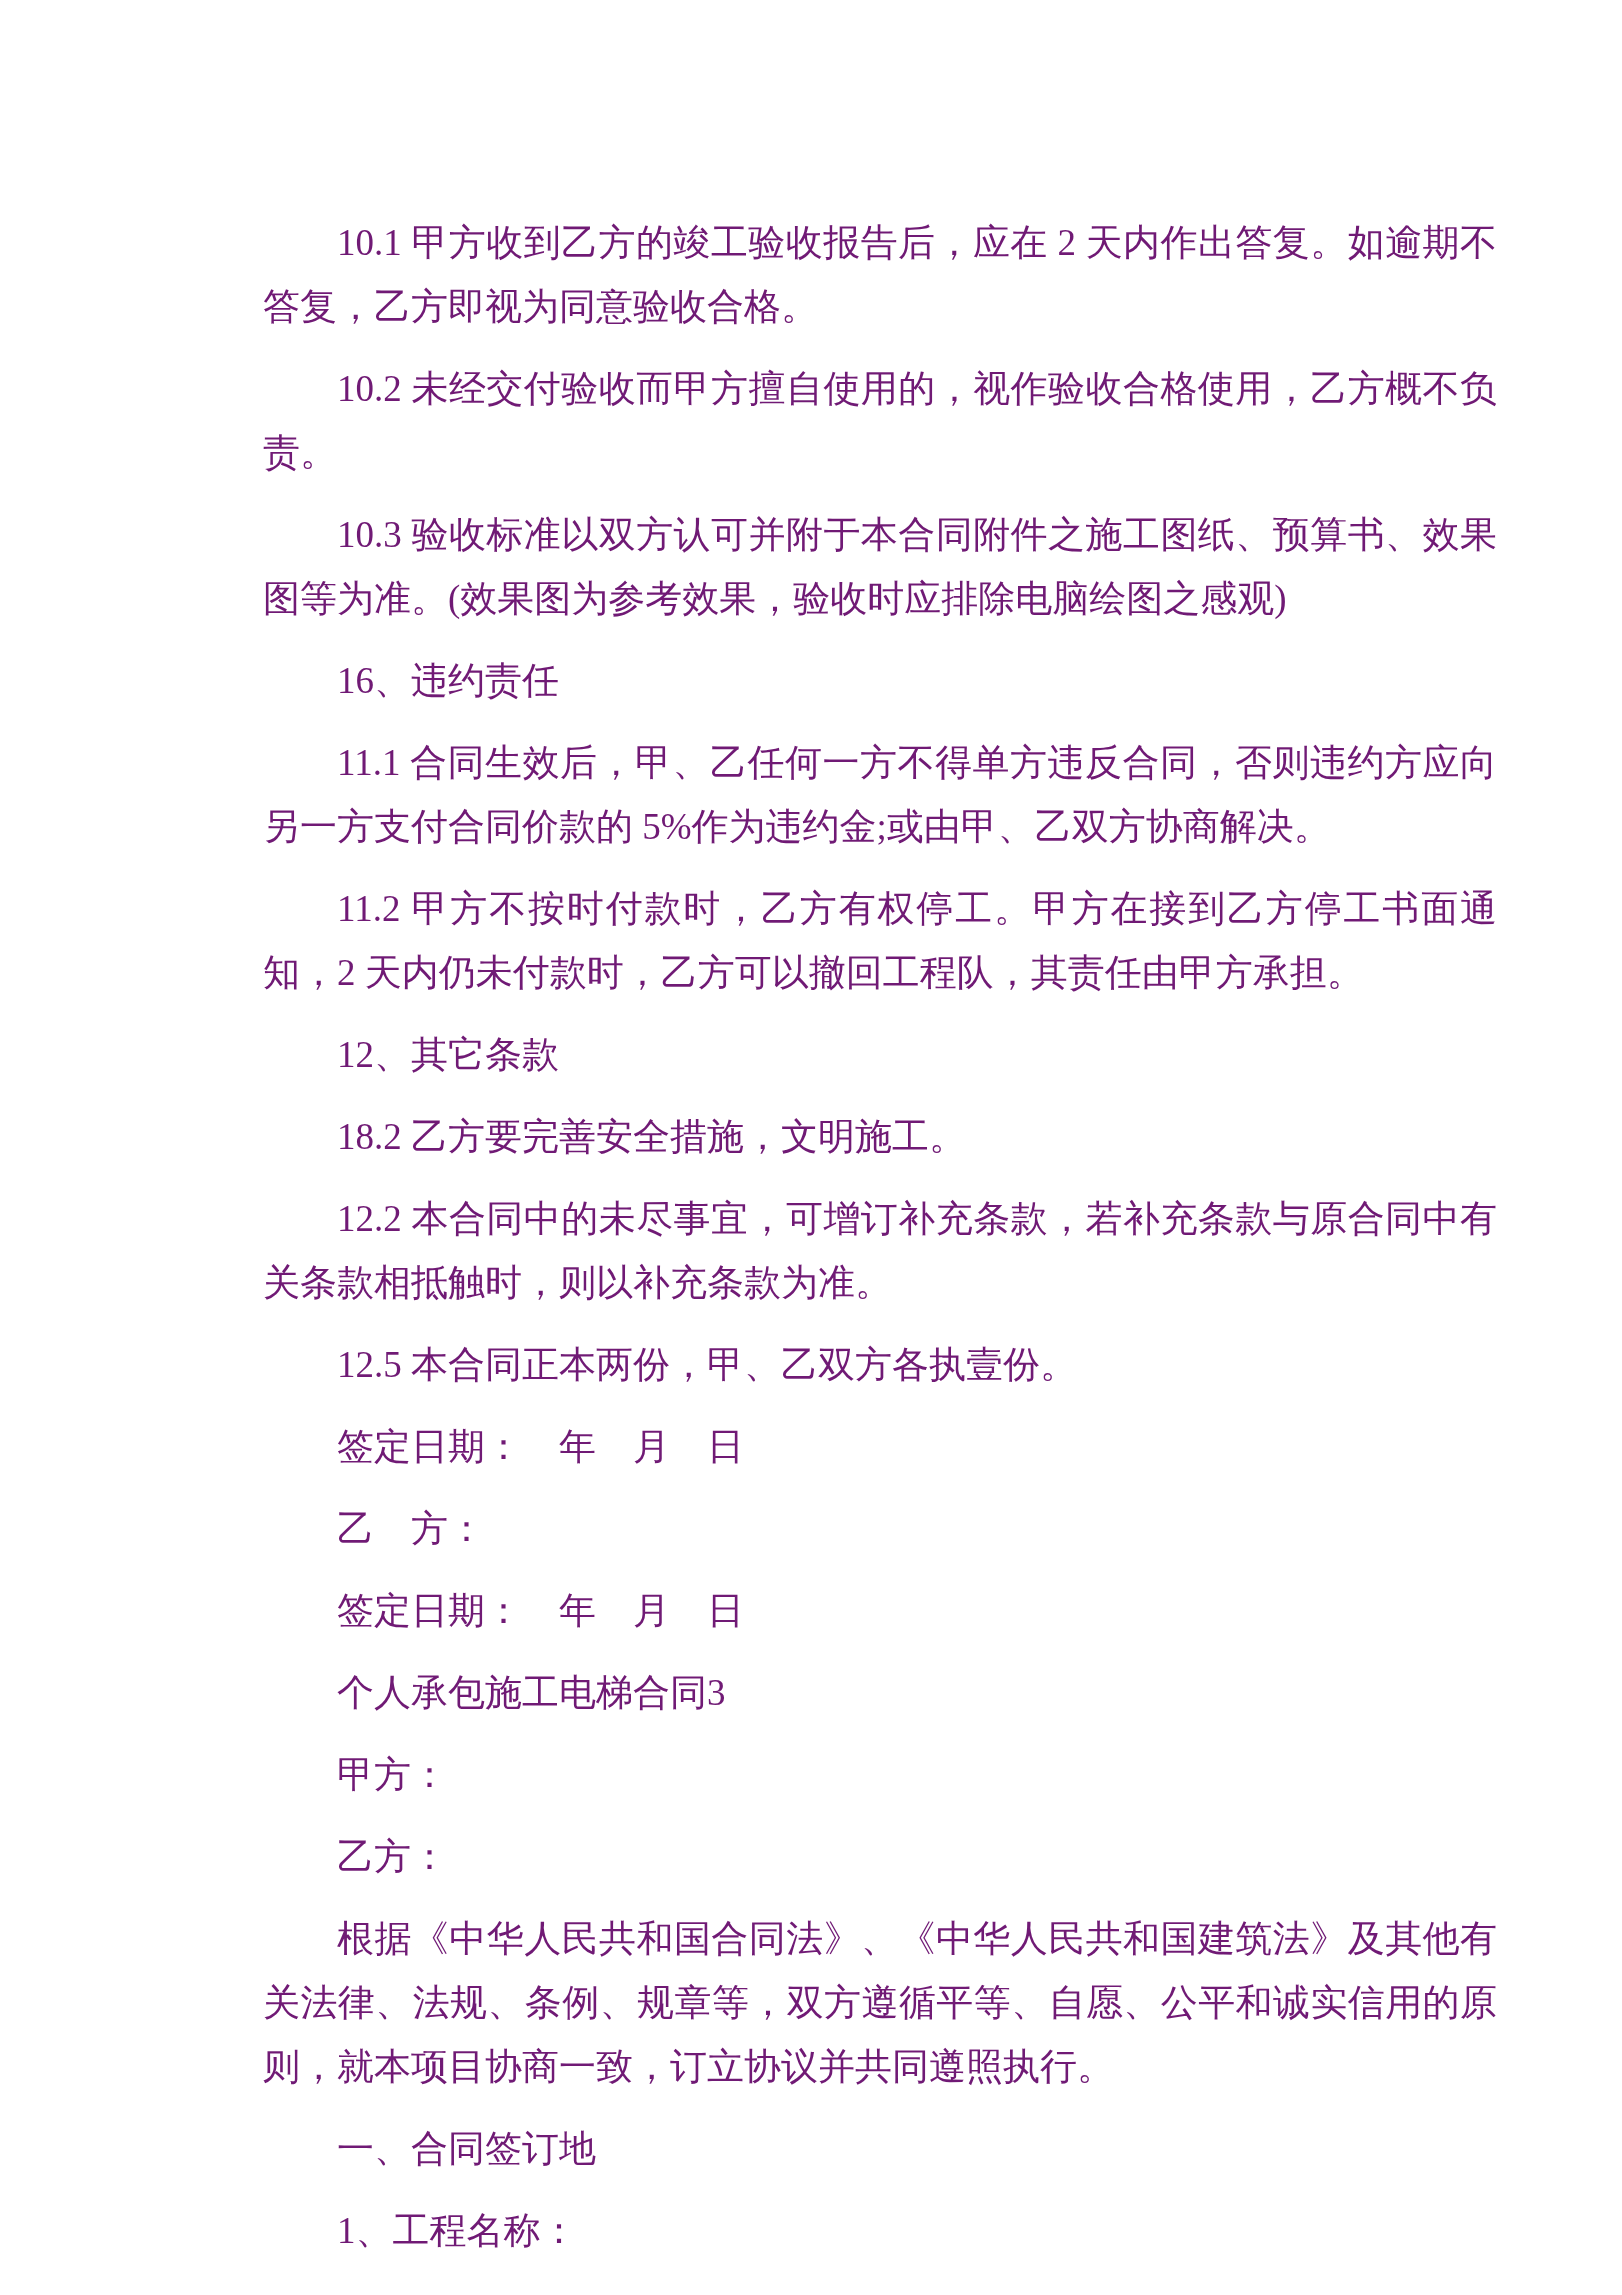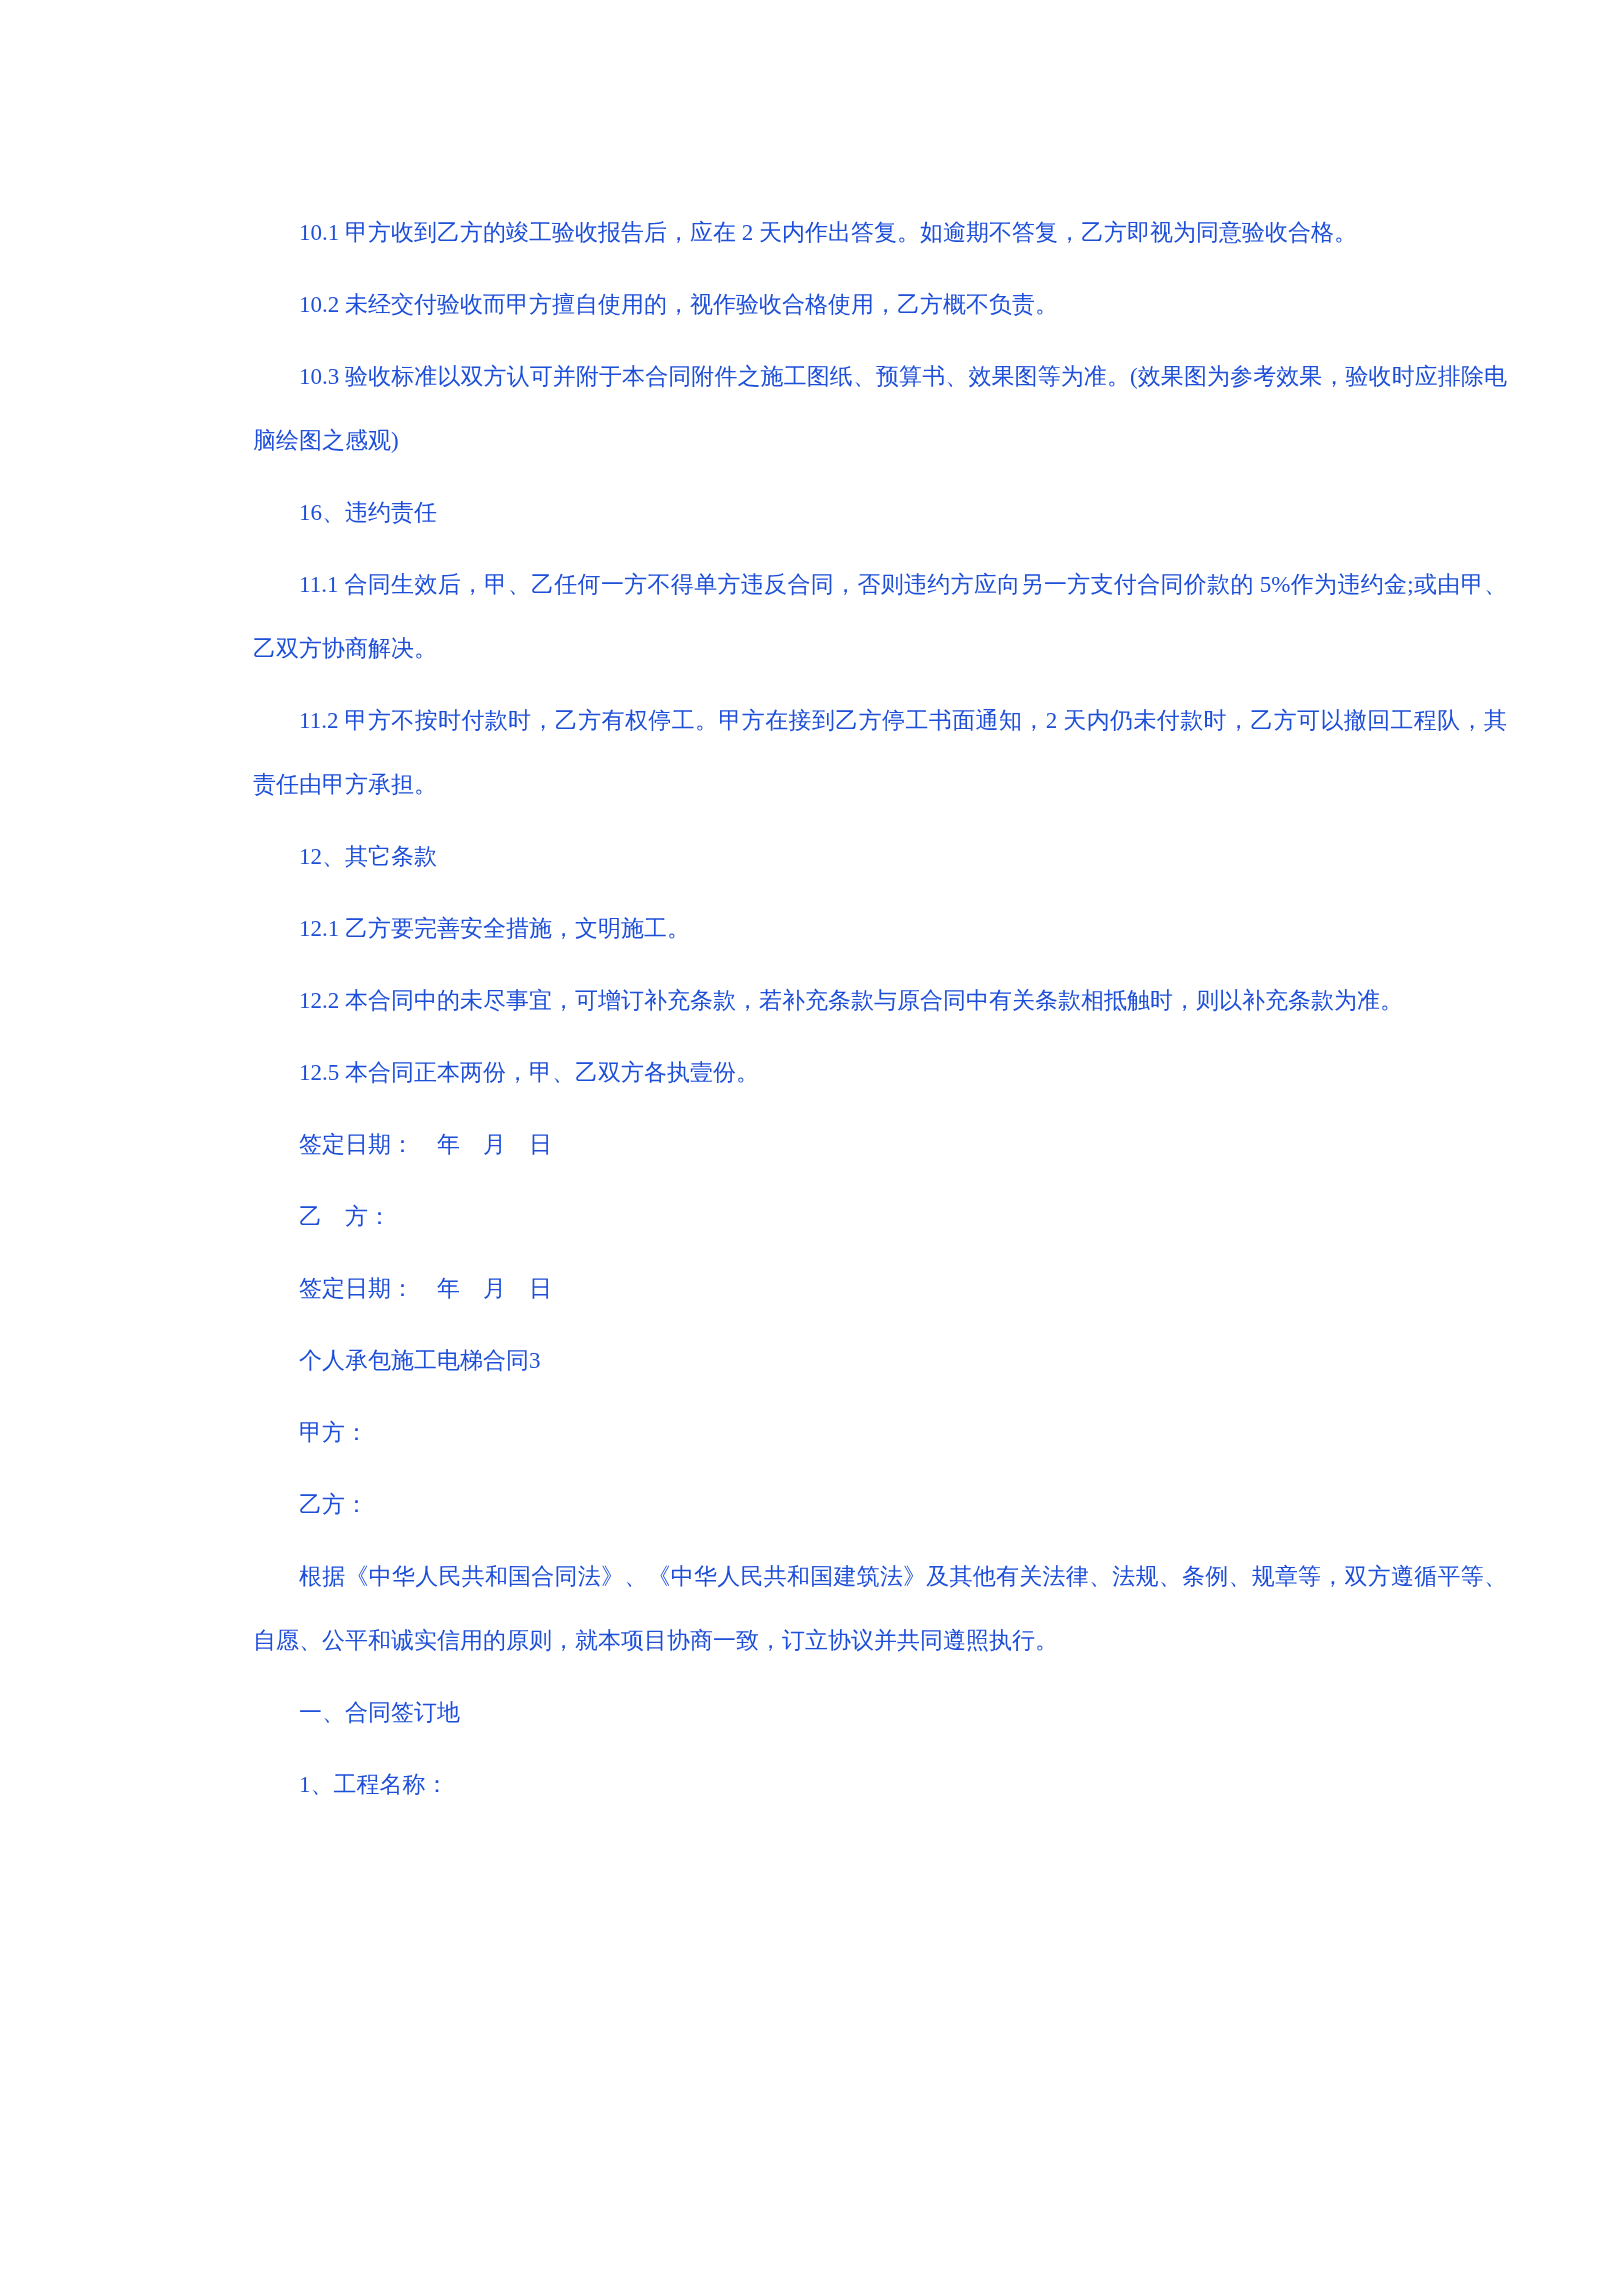--- a/index.html
+++ b/index.html
@@ -13,45 +13,45 @@
     position: relative;
   }
   .page {
     box-sizing: border-box;
     width: 1623px;
     height: 2295px;
     background: #ffffff;
     padding: 193px 108px 0 245px;
   }
   .doc p {
-    margin: 8px;
+    margin: 18px;
     padding: 0;
     font-family: "Liberation Serif", serif;
-    font-size: 23px;
+    font-size: 37px;
     line-height: 64px;
-    color: #1d4ed8;
+    color: #701a75;
     text-align: justify;
     text-indent: 2em;
     white-space: pre-wrap;
     word-break: normal;
   }
 </style>
 </head>
 <body>
 
 <div class="page">
   <div class="doc">
     <p>10.1 甲方收到乙方的竣工验收报告后，应在 2 天内作出答复。如逾期不答复，乙方即视为同意验收合格。</p>
     <p>10.2 未经交付验收而甲方擅自使用的，视作验收合格使用，乙方概不负责。</p>
     <p>10.3 验收标准以双方认可并附于本合同附件之施工图纸、预算书、效果图等为准。(效果图为参考效果，验收时应排除电脑绘图之感观)</p>
     <p>16、违约责任</p>
     <p>11.1 合同生效后，甲、乙任何一方不得单方违反合同，否则违约方应向另一方支付合同价款的 5%作为违约金;或由甲、乙双方协商解决。</p>
     <p>11.2 甲方不按时付款时，乙方有权停工。甲方在接到乙方停工书面通知，2 天内仍未付款时，乙方可以撤回工程队，其责任由甲方承担。</p>
     <p>12、其它条款</p>
-    <p>12.1 乙方要完善安全措施，文明施工。</p>
+    <p>18.2 乙方要完善安全措施，文明施工。</p>
     <p>12.2 本合同中的未尽事宜，可增订补充条款，若补充条款与原合同中有关条款相抵触时，则以补充条款为准。</p>
     <p>12.5 本合同正本两份，甲、乙双方各执壹份。</p>
     <p>签定日期：　年　月　日</p>
     <p>乙　方：</p>
     <p>签定日期：　年　月　日</p>
     <p>个人承包施工电梯合同3</p>
     <p>甲方：</p>
     <p>乙方：</p>
     <p>根据《中华人民共和国合同法》、《中华人民共和国建筑法》及其他有关法律、法规、条例、规章等，双方遵循平等、自愿、公平和诚实信用的原则，就本项目协商一致，订立协议并共同遵照执行。</p>
     <p>一、合同签订地</p>

